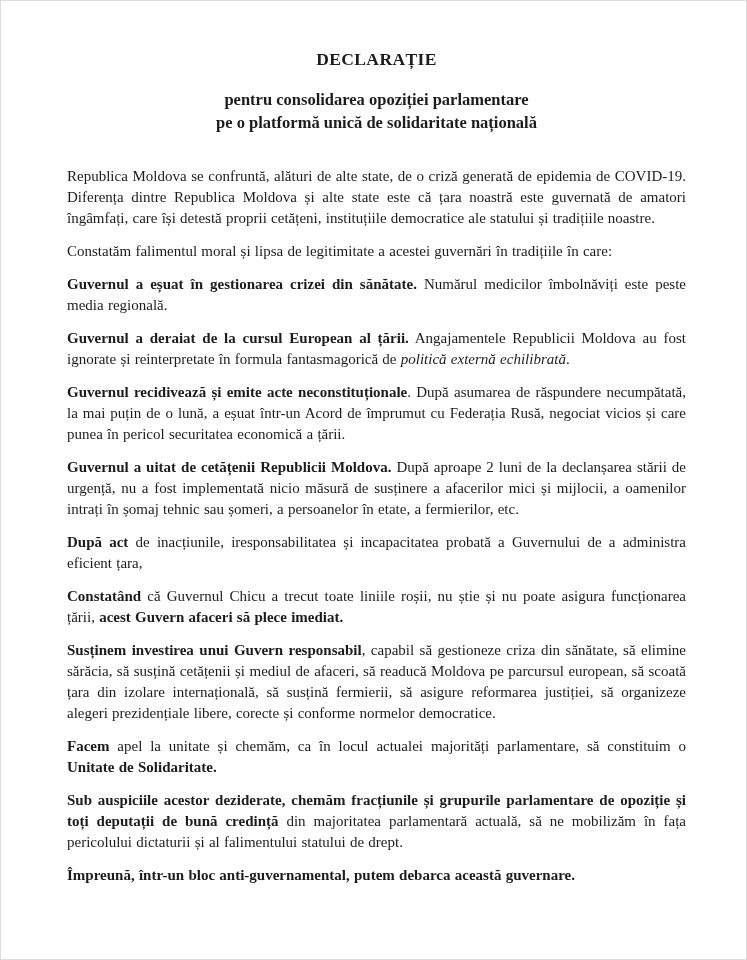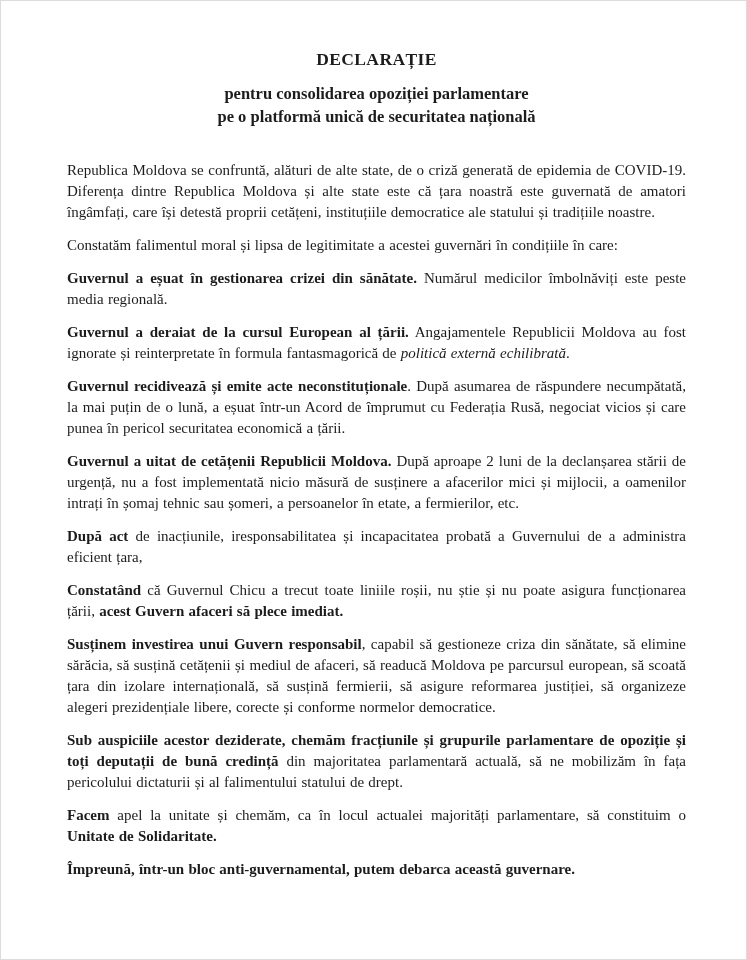--- a/index.html
+++ b/index.html
@@ -17,21 +17,21 @@
     box-sizing: border-box;
     width: 100%;
     height: 100%;
     padding: 48px 60px 20px 66px;
   }
   .title {
     font-size: 17.5px;
     font-weight: 700;
     text-align: center;
     line-height: 21px;
-    margin: 0 0 12px 0;
+    margin: 0 0 18px 0;
     letter-spacing: 0.4px;
   }
   .subtitle {
     font-size: 16.5px;
     font-weight: 700;
     text-align: center;
     line-height: 23px;
     margin: 12px 0 32px 0;
   }
   .doc-body p {
@@ -46,30 +46,30 @@
   .seg-regular { font-weight: 400; }
 </style>
 </head>
 <body>
 
 <div class="page">
   <h1 class="title">DECLARAȚIE</h1>
 
   <div class="subtitle">
     <div>pentru consolidarea opoziției parlamentare</div>
-    <div>pe o platformă unică de securitatea națională</div>
+    <div>pe o platformă unică de solidaritate națională</div>
   </div>
 
   <div class="doc-body">
       <p><span class="seg-regular">Republica Moldova se confruntă, alături de alte state, de o criză generată de epidemia de COVID-19. Diferența dintre Republica Moldova și alte state este că țara noastră este guvernată de amatori îngâmfați, care își detestă proprii cetățeni, instituțiile democratice ale statului și tradițiile noastre.</span></p>
-      <p><span class="seg-regular">Constatăm falimentul moral și lipsa de legitimitate a acestei guvernări în condițiile în care:</span></p>
+      <p><span class="seg-regular">Constatăm falimentul moral și lipsa de legitimitate a acestei guvernări în tradițiile în care:</span></p>
       <p><span class="seg-bold">Guvernul a eșuat în gestionarea crizei din sănătate.</span><span class="seg-regular"> Numărul medicilor îmbolnăviți este peste media regională.</span></p>
       <p><span class="seg-bold">Guvernul a deraiat de la cursul European al țării.</span><span class="seg-regular"> Angajamentele Republicii Moldova au fost ignorate și reinterpretate în formula fantasmagorică de </span><span class="seg-italic">politică externă echilibrată</span><span class="seg-regular">.</span></p>
       <p><span class="seg-bold">Guvernul recidivează și emite acte neconstituționale</span><span class="seg-regular">. După asumarea de răspundere necumpătată, la mai puțin de o lună, a eșuat într-un Acord de împrumut cu Federația Rusă, negociat vicios și care punea în pericol securitatea economică a țării.</span></p>
       <p><span class="seg-bold">Guvernul a uitat de cetățenii Republicii Moldova.</span><span class="seg-regular"> După aproape 2 luni de la declanșarea stării de urgență, nu a fost implementată nicio măsură de susținere a afacerilor mici și mijlocii, a oamenilor intrați în șomaj tehnic sau șomeri, a persoanelor în etate, a fermierilor, etc.</span></p>
       <p><span class="seg-bold">După act</span><span class="seg-regular"> de inacțiunile, iresponsabilitatea și incapacitatea probată a Guvernului de a administra eficient țara,</span></p>
       <p><span class="seg-bold">Constatând</span><span class="seg-regular"> că Guvernul Chicu a trecut toate liniile roșii, nu știe și nu poate asigura funcționarea țării, </span><span class="seg-bold">acest Guvern afaceri să plece imediat.</span></p>
       <p><span class="seg-bold">Susținem investirea unui Guvern responsabil</span><span class="seg-regular">, capabil să gestioneze criza din sănătate, să elimine sărăcia, să susțină cetățenii și mediul de afaceri, să readucă Moldova pe parcursul european, să scoată țara din izolare internațională, să susțină fermierii, să asigure reformarea justiției, să organizeze alegeri prezidențiale libere, corecte și conforme normelor democratice.</span></p>
+      <p><span class="seg-bold">Facem</span><span class="seg-regular"> apel la unitate și chemăm, ca în locul actualei majorități parlamentare, să constituim o </span><span class="seg-bold">Unitate de Solidaritate.</span></p>
       <p><span class="seg-bold">Sub auspiciile acestor deziderate, chemăm fracțiunile și grupurile parlamentare de opoziție și toți deputații de bună credință</span><span class="seg-regular"> din majoritatea parlamentară actuală, să ne mobilizăm în fața pericolului dictaturii și al falimentului statului de drept.</span></p>
-      <p><span class="seg-bold">Facem</span><span class="seg-regular"> apel la unitate și chemăm, ca în locul actualei majorități parlamentare, să constituim o </span><span class="seg-bold">Unitate de Solidaritate.</span></p>
       <p><span class="seg-bold">Împreună, într-un bloc anti-guvernamental, putem debarca această guvernare.</span></p>
     </div>
 </div>
 
 </body></html>

